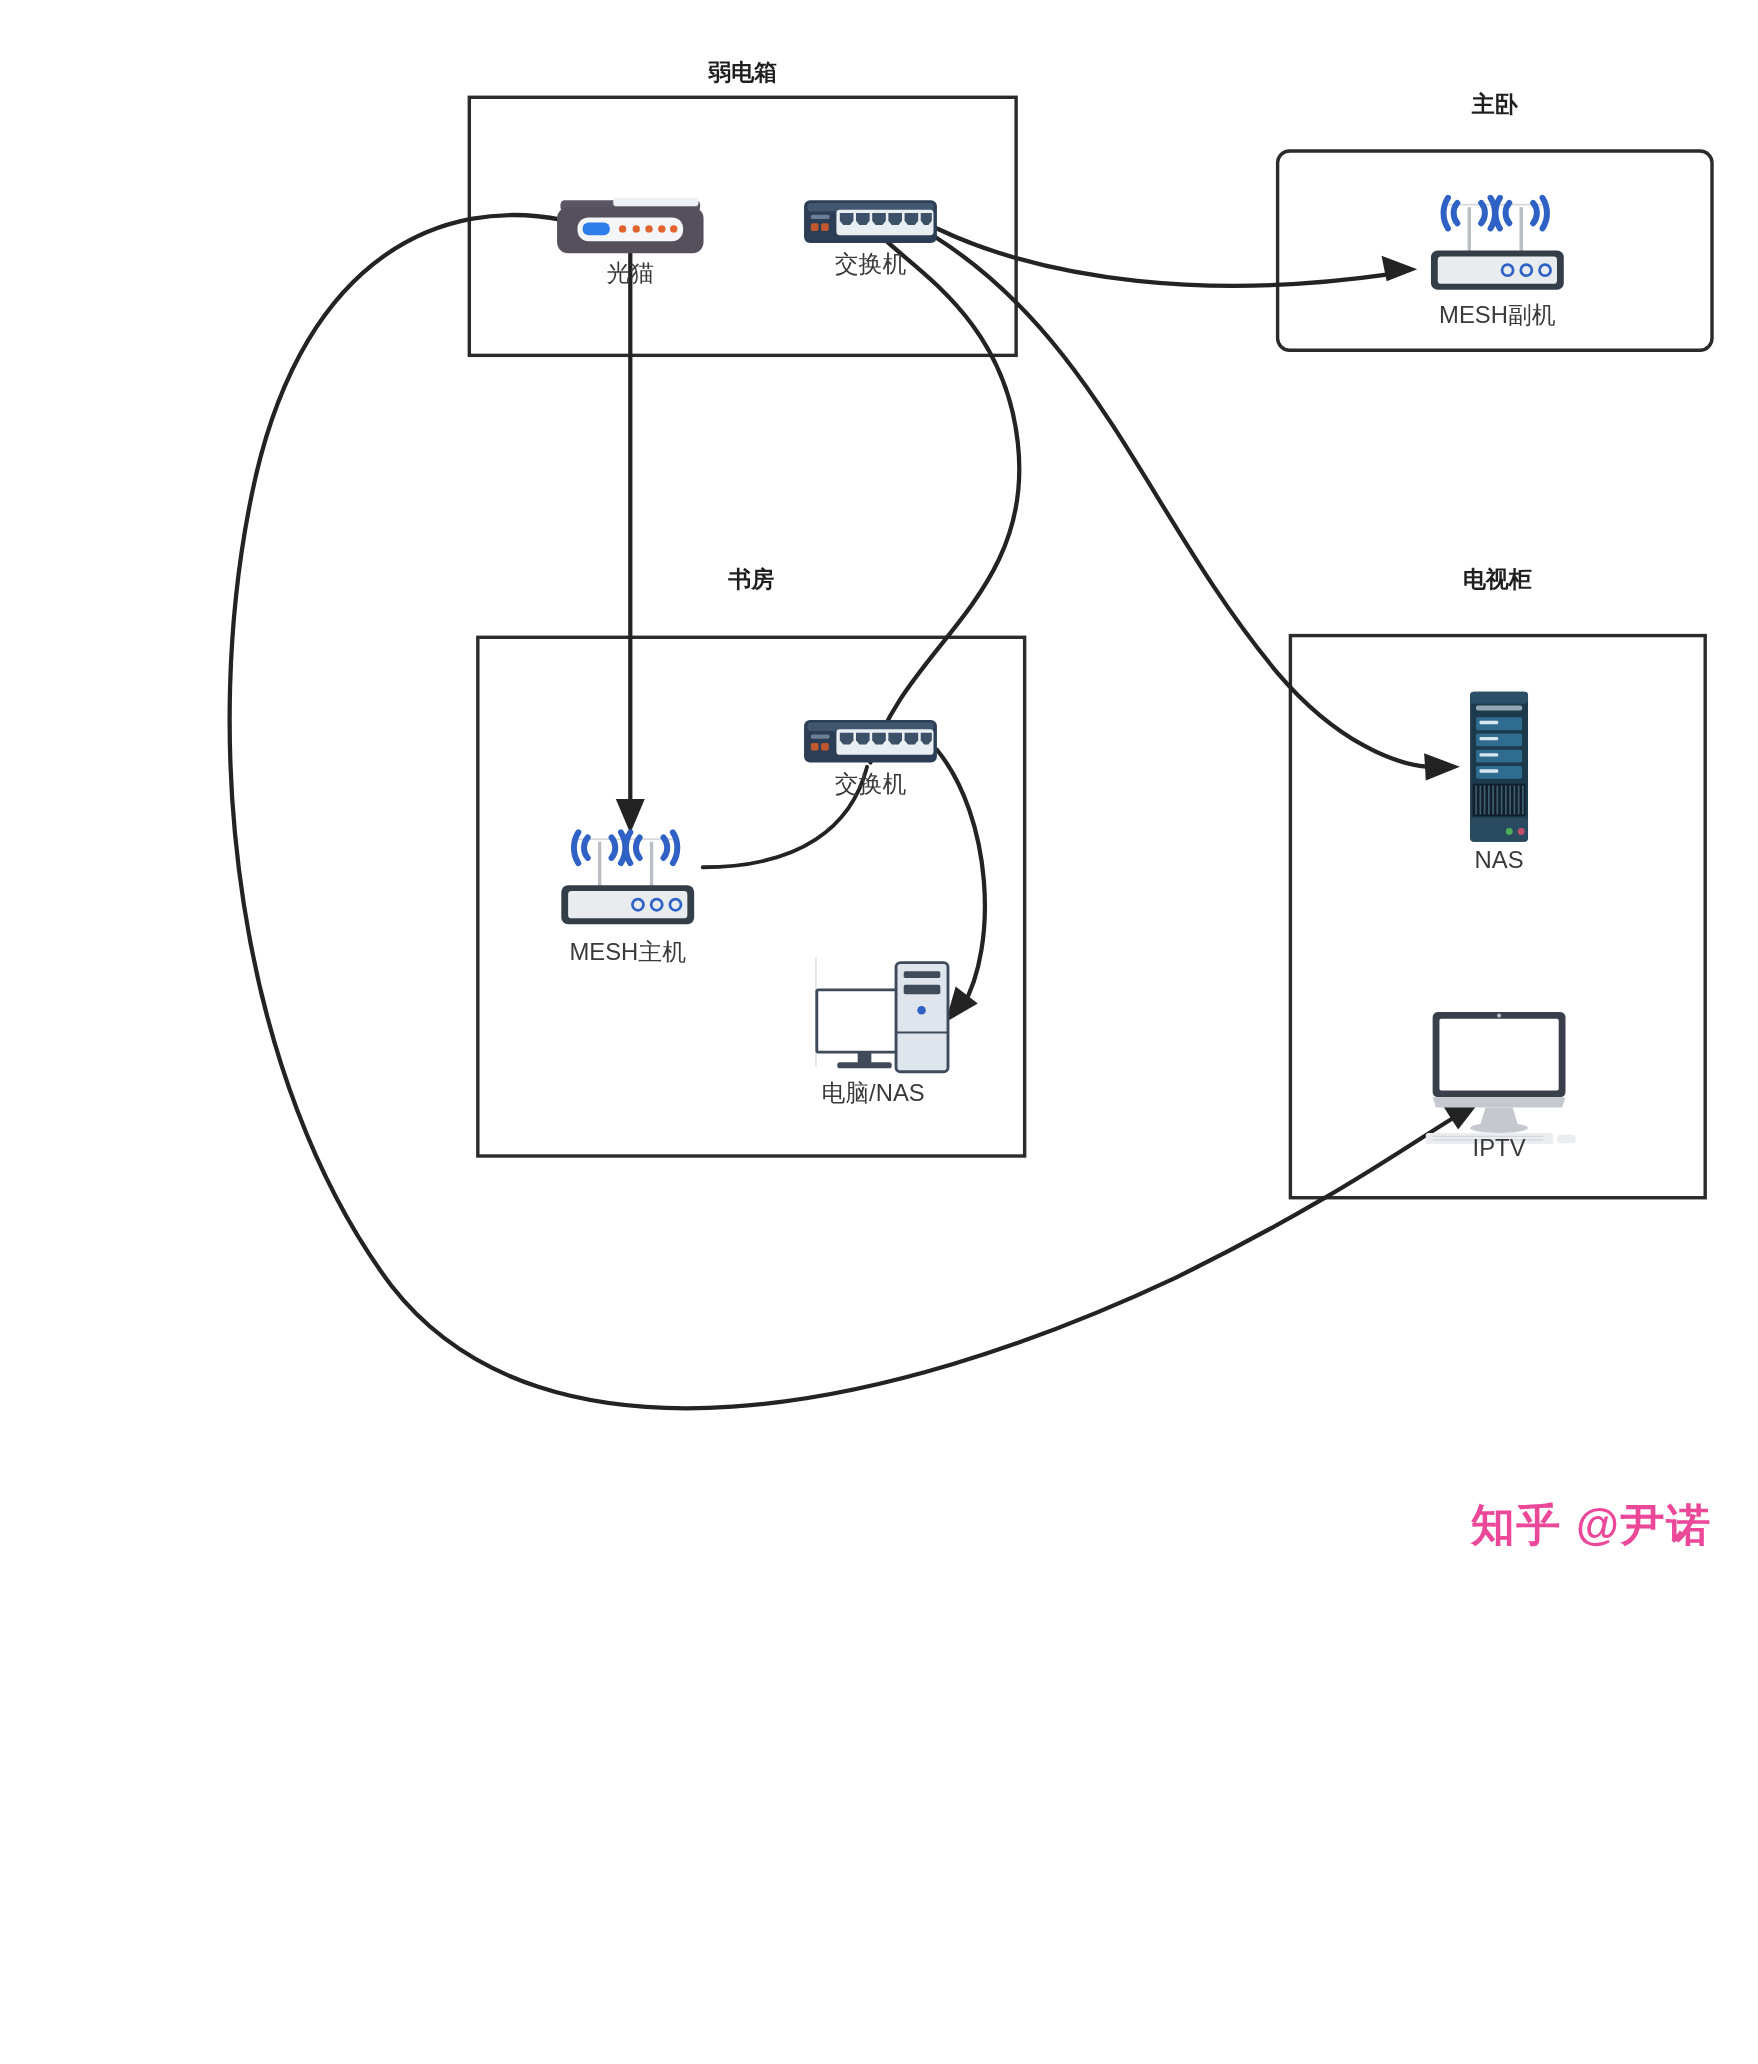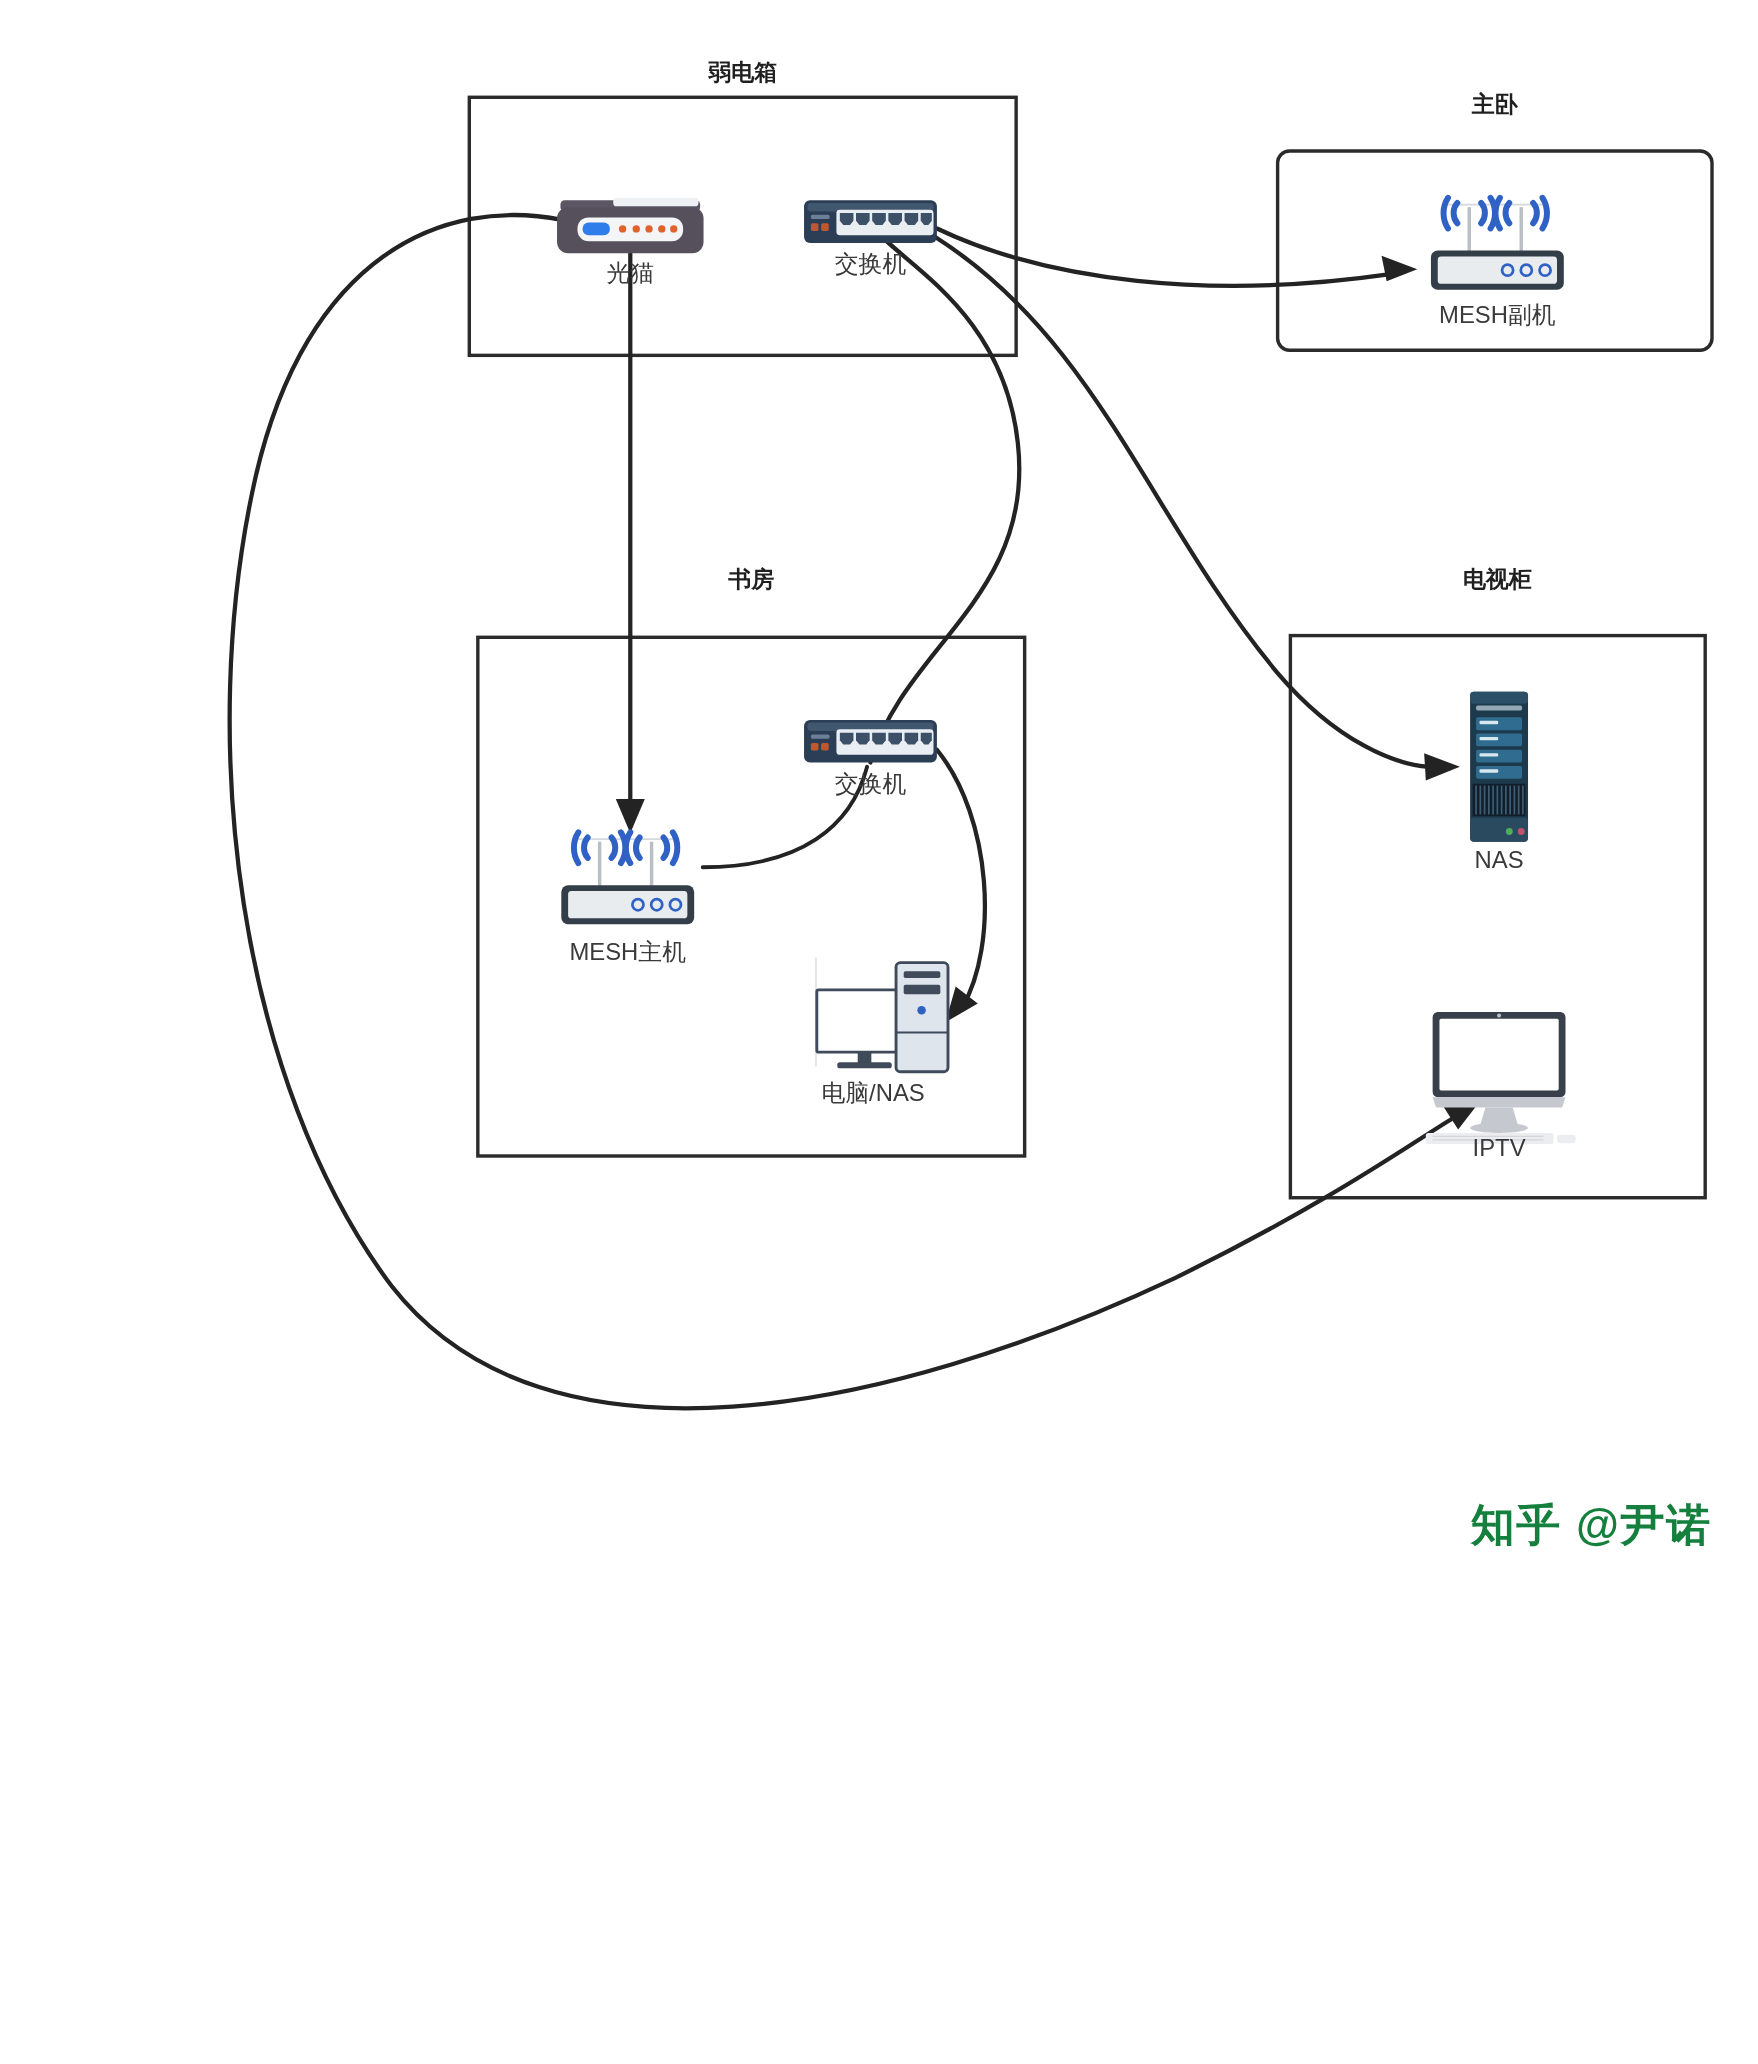--- a/index.html
+++ b/index.html
@@ -63,21 +63,21 @@
     fill: #232323;
     stroke: none;
   }
   .watermark {
     position: absolute;
     right: 46px;
     bottom: 29px;
     font-family: "Liberation Sans", "DejaVu Sans", sans-serif;
     font-size: 44px;
     font-weight: bold;
-    color: #15803d;
+    color: #ec4899;
     letter-spacing: 1.7px;
     user-select: none;
     white-space: nowrap;
   }
 </style>
 </head>
 <body>
 
 <div id="diagram-root">
   <svg class="canvas" viewBox="0 0 2064 2424" xmlns="http://www.w3.org/2000/svg">

